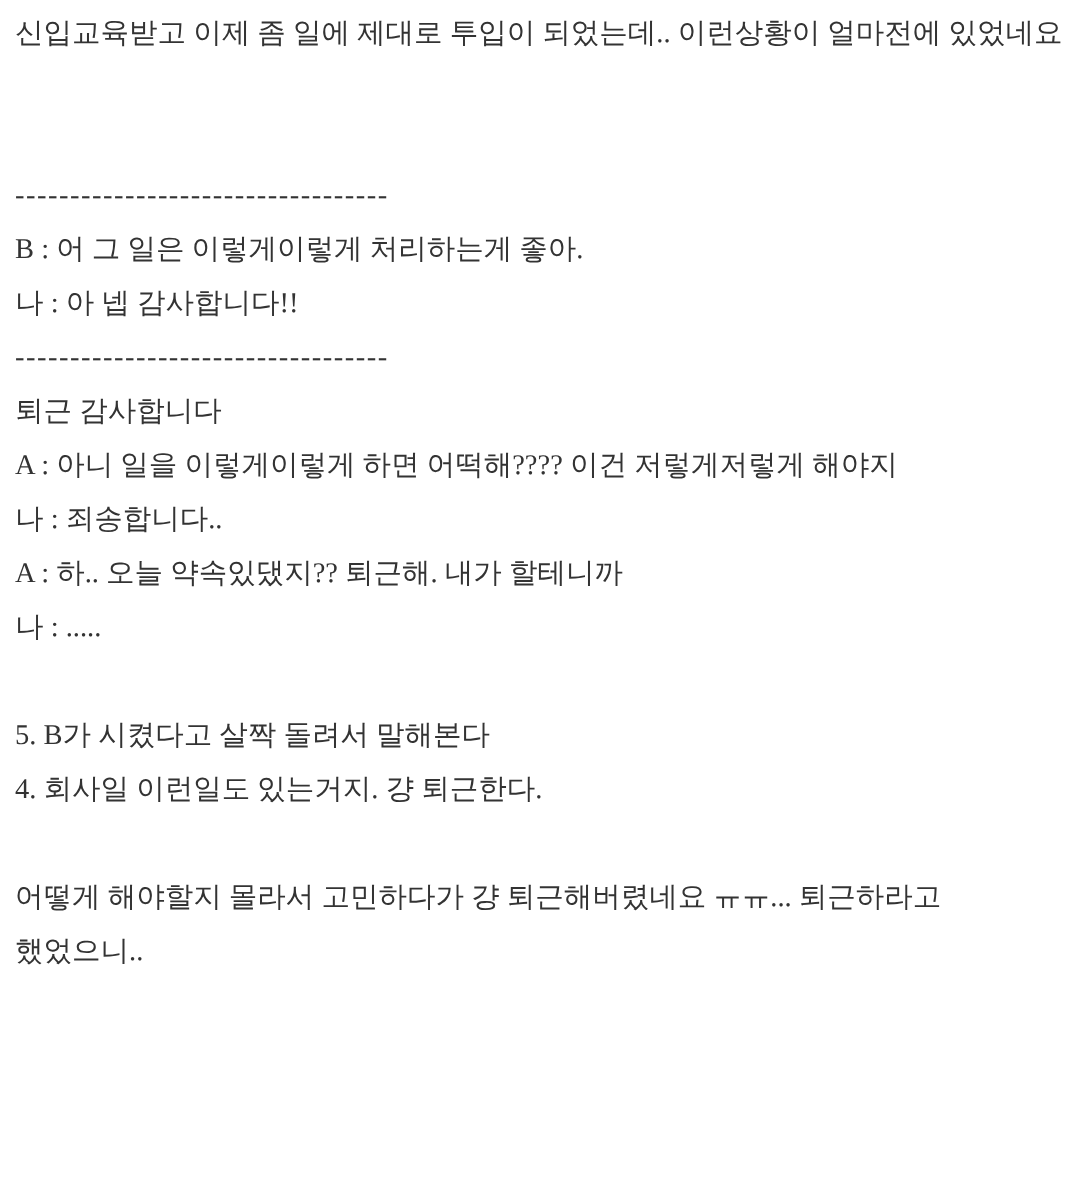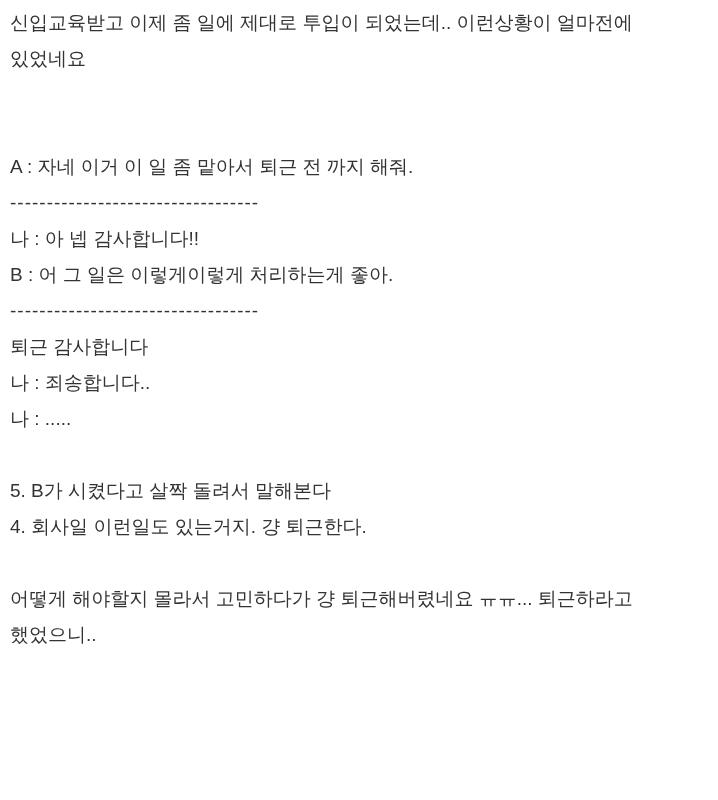--- a/index.html
+++ b/index.html
@@ -30,30 +30,31 @@
     overflow: hidden;
   }
   .divider {
     letter-spacing: 1px;
     color: #333333;
   }
 </style>
 </head>
 <body style="background: rgb(255, 255, 255);">
 
-<div class="post-body" style="color: rgb(51, 51, 51);">
+<div class="post-body" style="color: rgb(51, 51, 51); font-family: Liberation Serif, serif;">
   <div class="line">신입교육받고 이제 좀 일에 제대로 투입이 되었는데.. 이런상황이 얼마전에 있었네요</div>
   <div class="line"></div>
   <div class="line"></div>
-  <div class="line">A : 자네 이거 이 일 좀 맡아서 퇴근 전 까지 해줘.</div>
   <div class="line divider">----------------------------------</div>
+  <div class="line">B : 어 그 일은 이렇게이렇게 처리하는게 좋아.</div>
   <div class="line">나 : 아 넵 감사합니다!!</div>
-  <div class="line">B : 어 그 일은 이렇게이렇게 처리하는게 좋아.</div>
   <div class="line divider">----------------------------------</div>
   <div class="line">퇴근 감사합니다</div>
+  <div class="line">A : 아니 일을 이렇게이렇게 하면 어떡해???? 이건 저렇게저렇게 해야지</div>
   <div class="line">나 : 죄송합니다..</div>
+  <div class="line">A : 하.. 오늘 약속있댔지?? 퇴근해. 내가 할테니까</div>
   <div class="line">나 : .....</div>
   <div class="line"></div>
   <div class="line">5. B가 시켰다고 살짝 돌려서 말해본다</div>
   <div class="line">4. 회사일 이런일도 있는거지. 걍 퇴근한다.</div>
   <div class="line"></div>
   <div class="line">어떻게 해야할지 몰라서 고민하다가 걍 퇴근해버렸네요 ㅠㅠ... 퇴근하라고 했었으니..</div>
 </div>
 
 </body></html>

